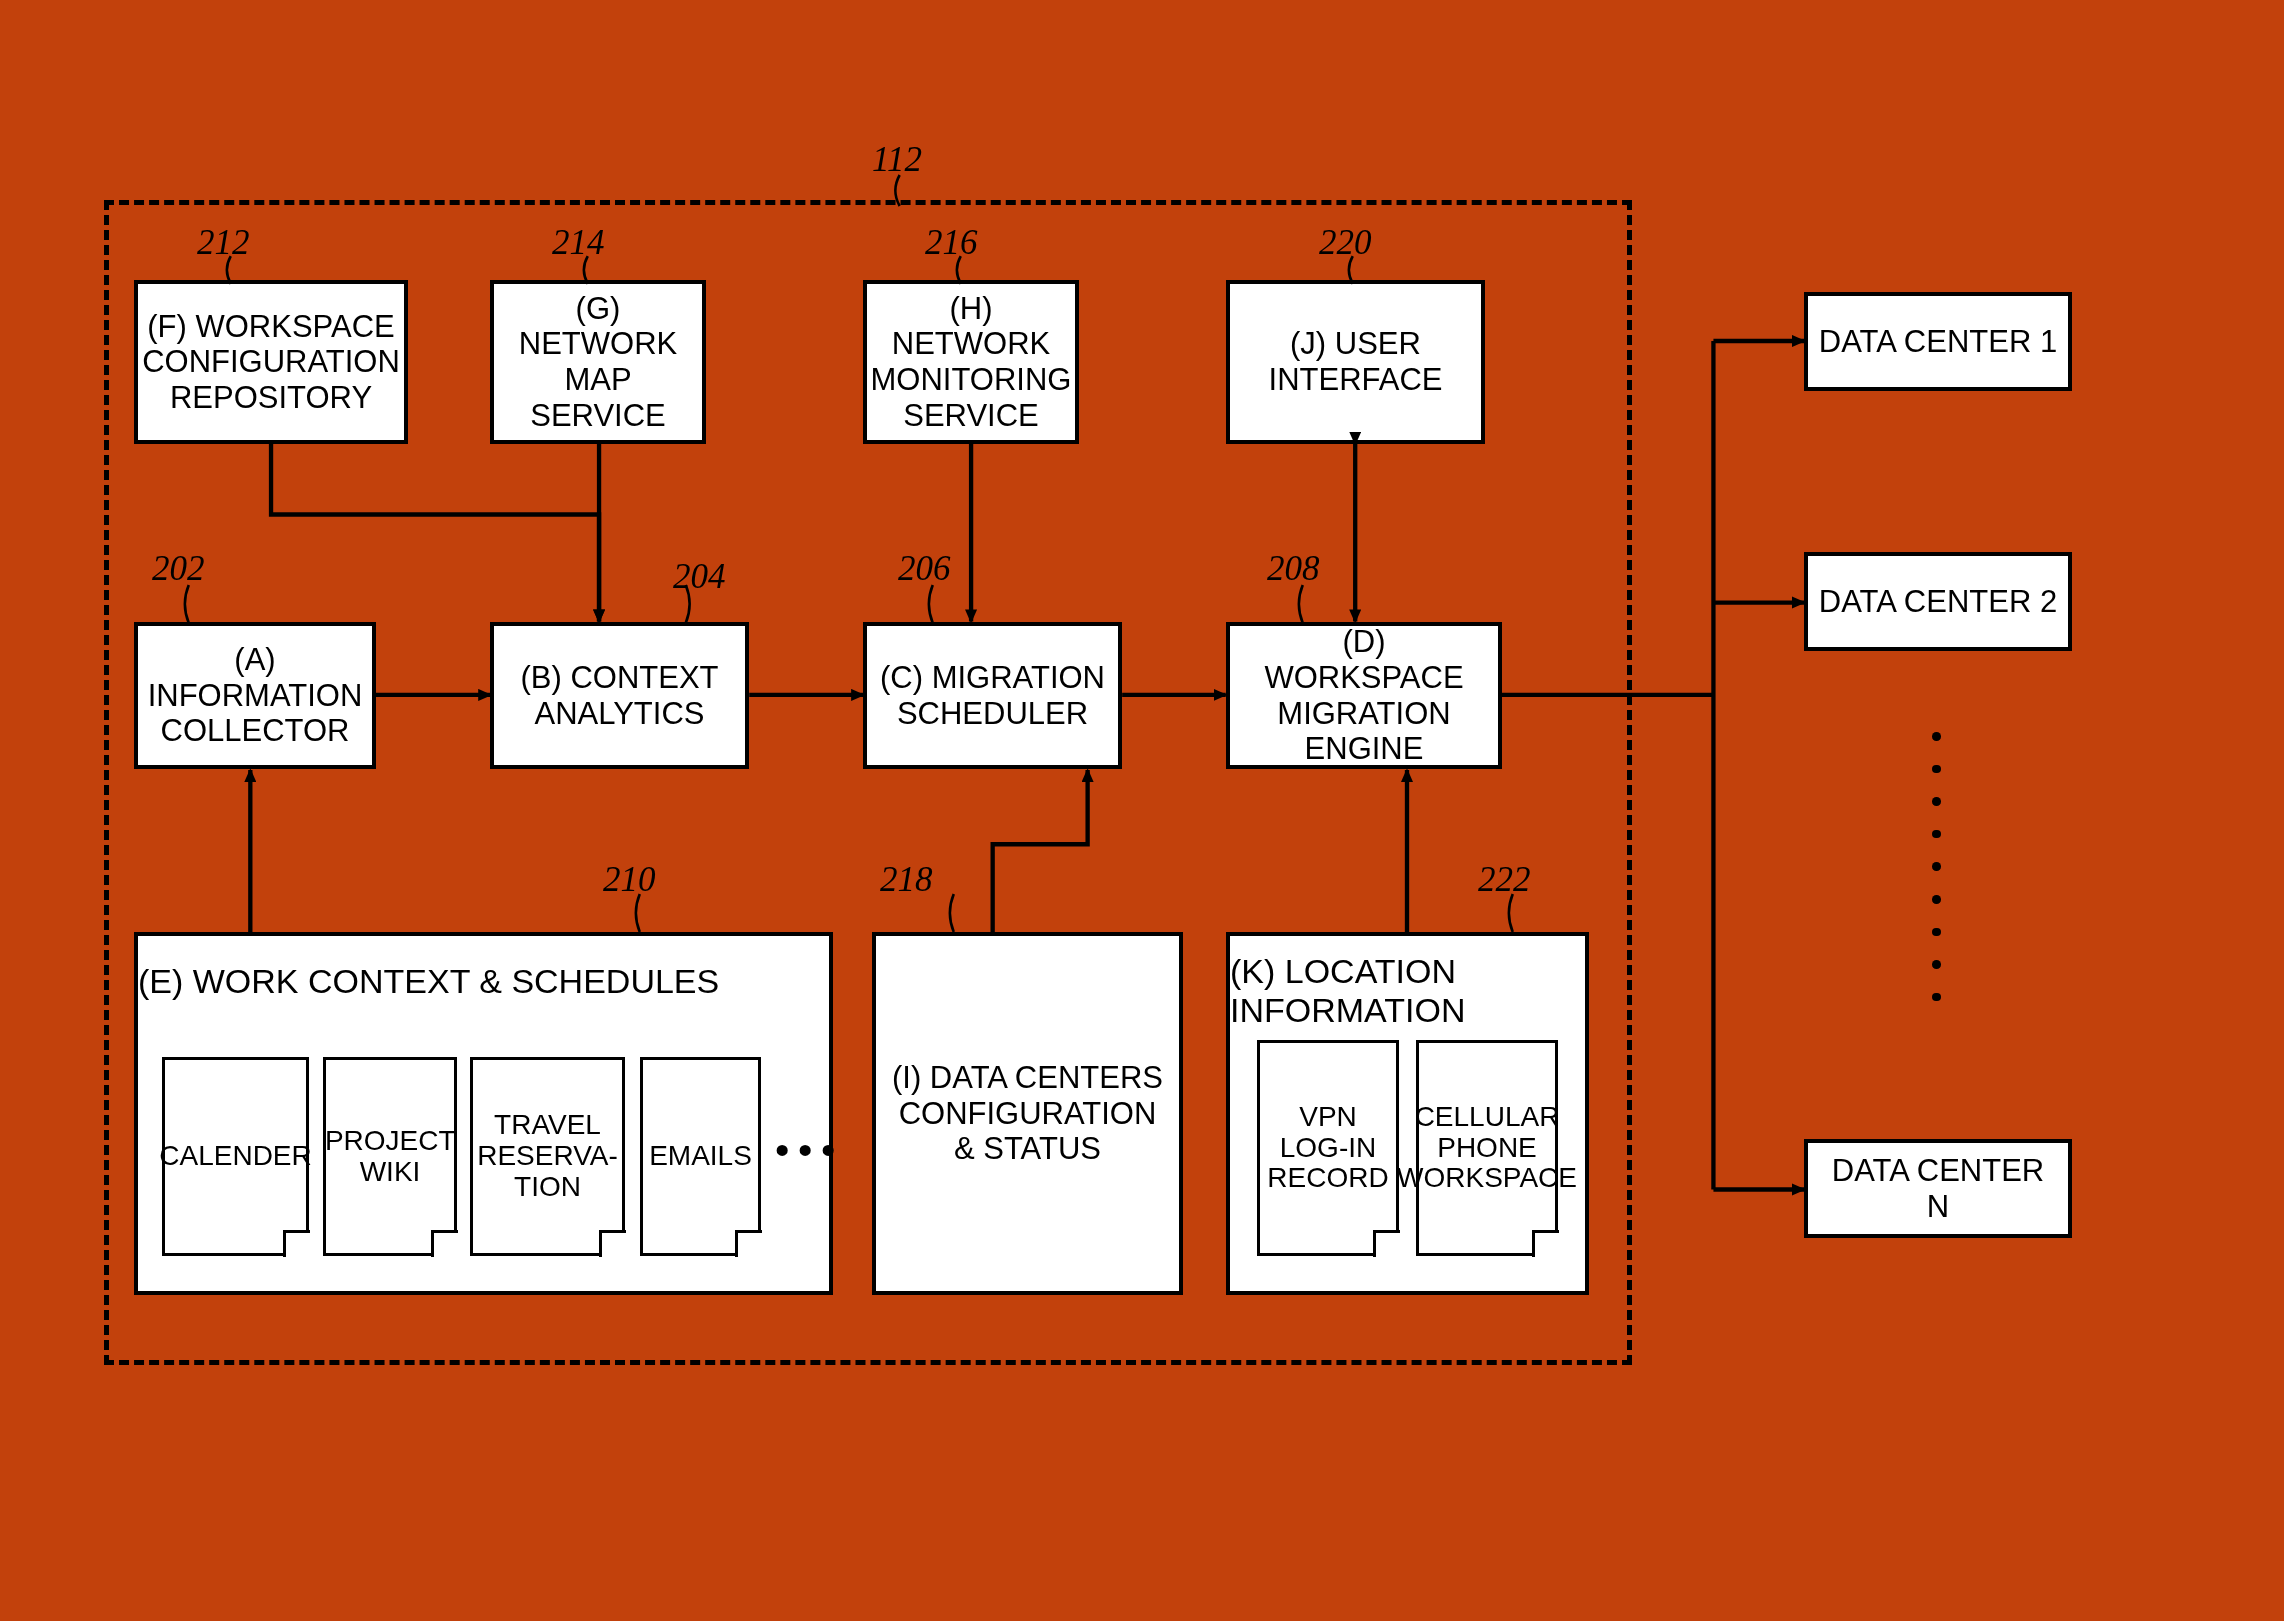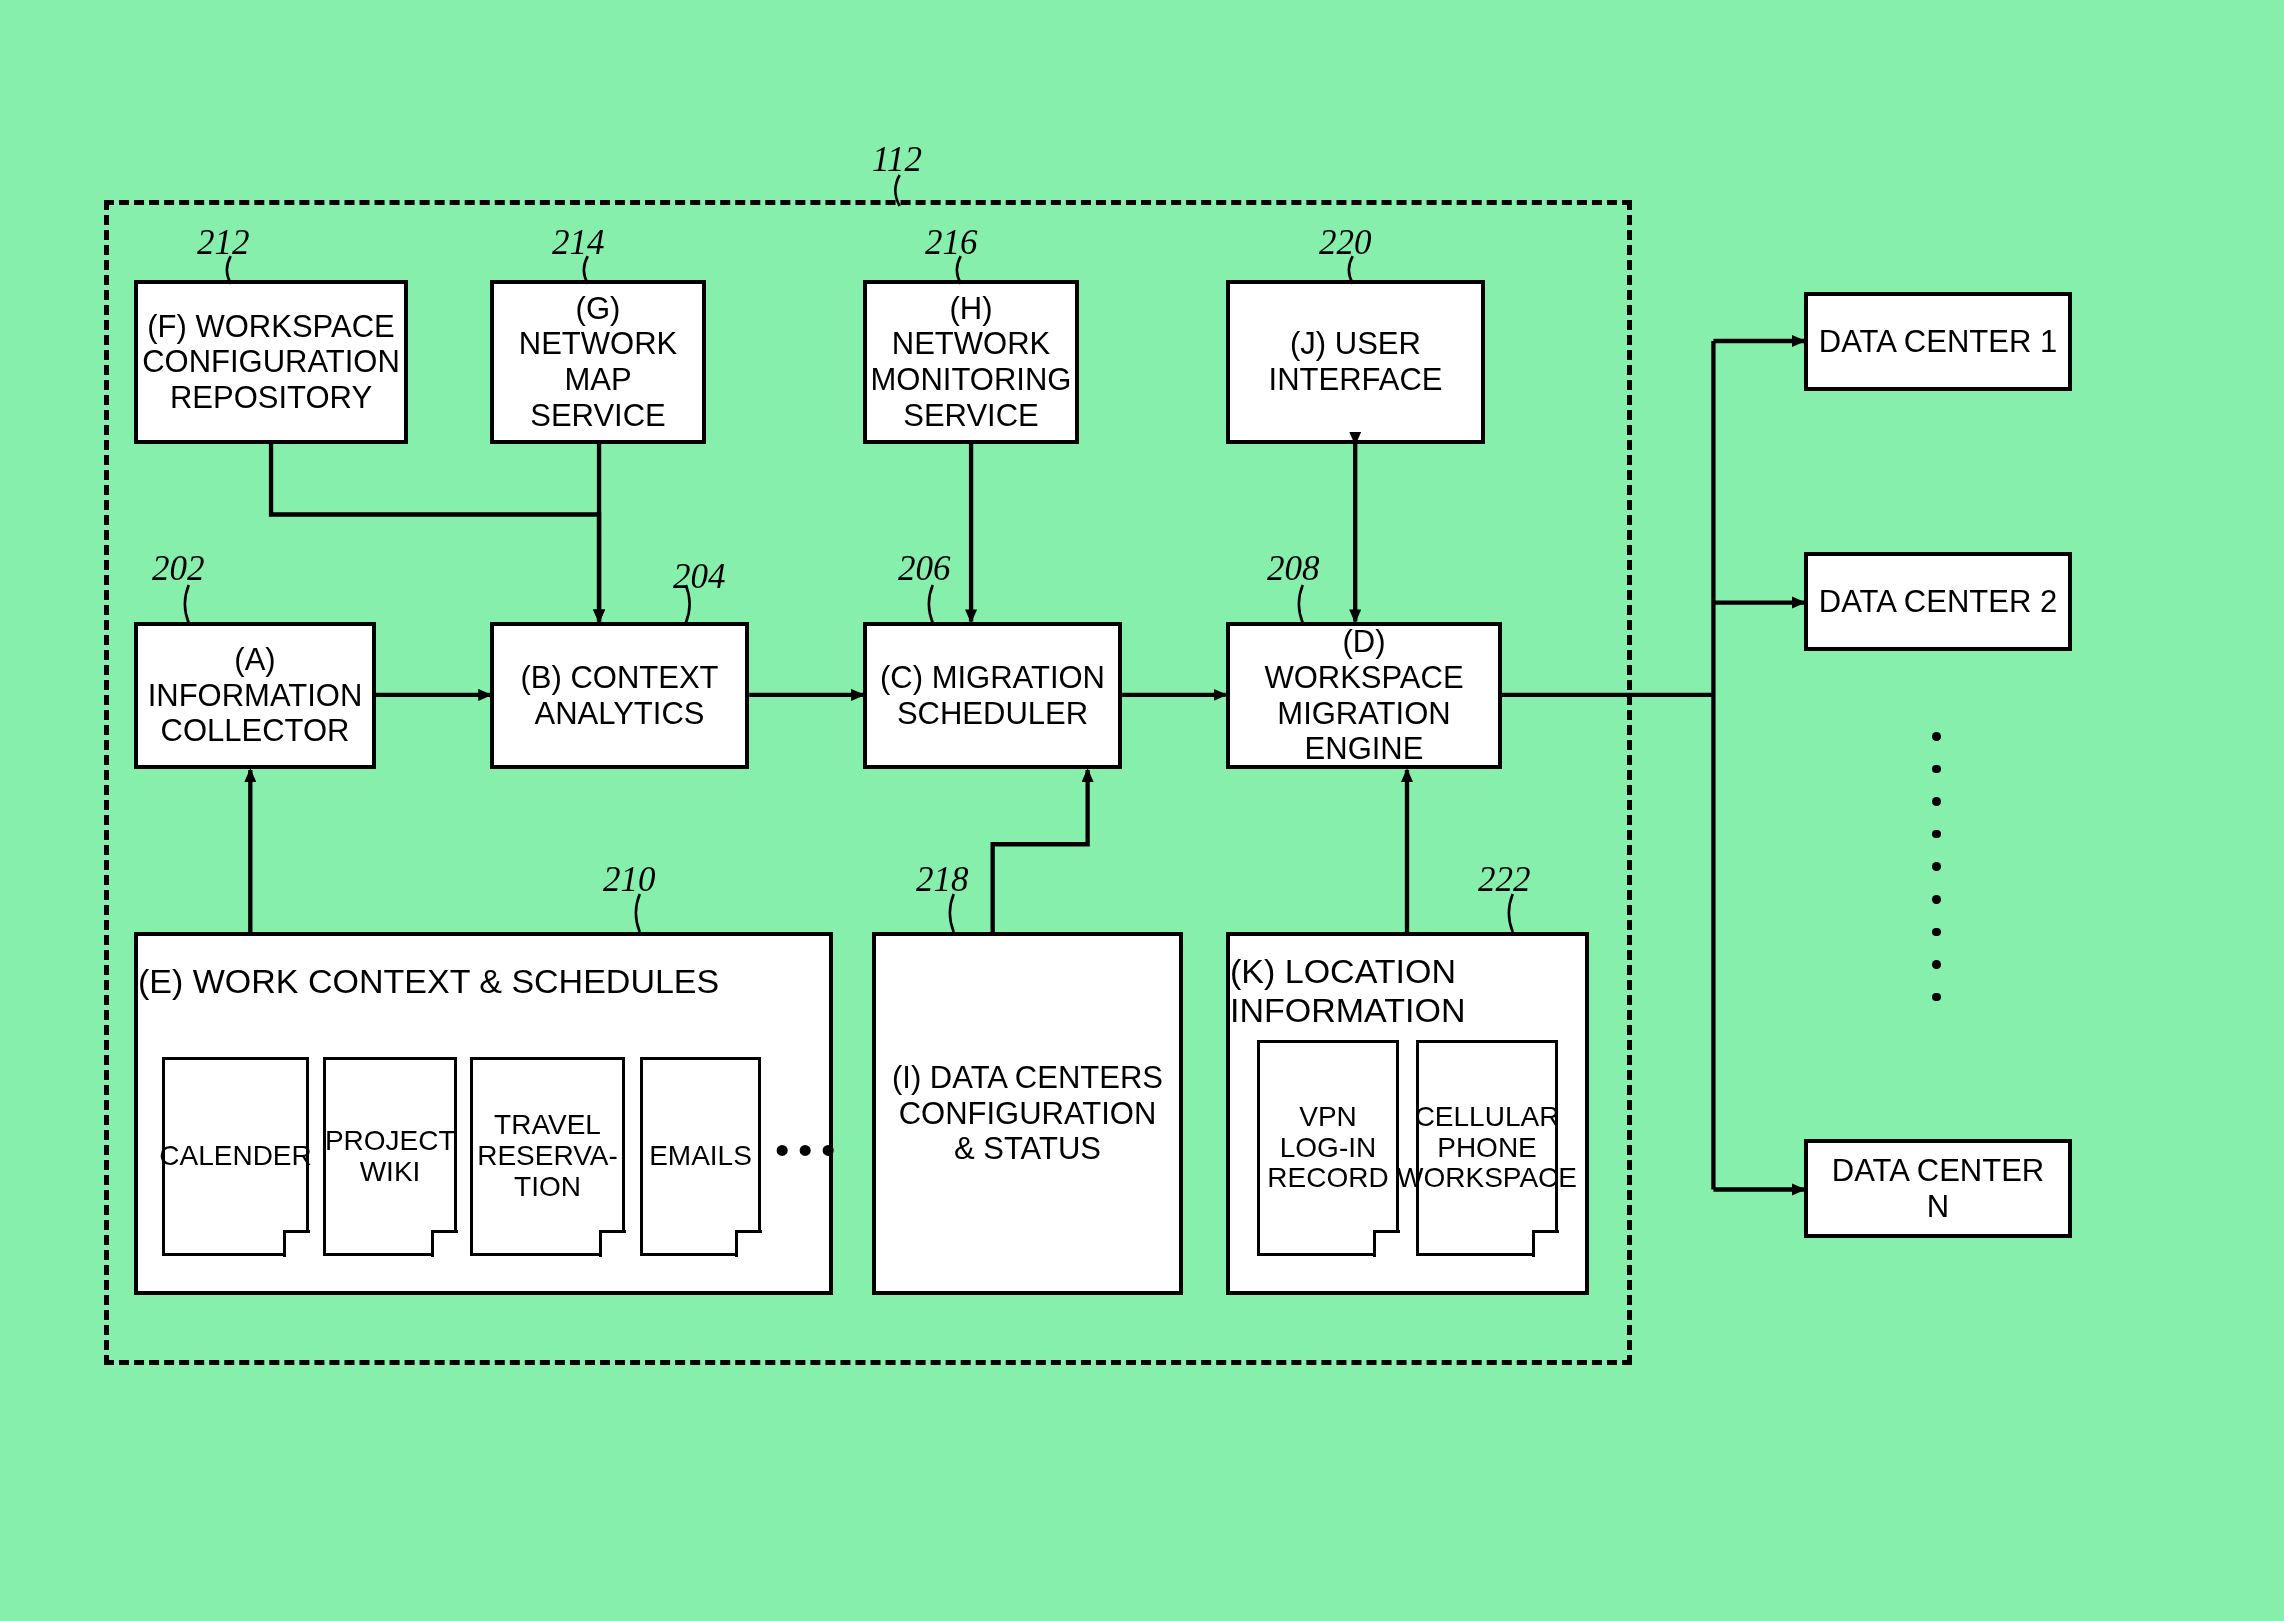--- a/index.html
+++ b/index.html
@@ -6,21 +6,21 @@
   body {
     margin: 0;
     background: #fff;
     font-family: Arial, Helvetica, sans-serif;
     font-stretch: condensed;
   }
   .canvas {
     position: relative;
     width: 2284px;
     height: 1622px;
-    background: #86efac;
+    background: #c2410c;
     padding-left: 34px;
   }
   .box {
     position: absolute;
     border: 4.3px solid #000;
     background: #fff;
     display: flex;
     align-items: center;
     justify-content: center;
     text-align: center;
@@ -175,21 +175,21 @@
     <path d="M9 0 Q 0 22 9 44" stroke="#000" stroke-width="3" fill="none"></path>
   </svg>
 
   <div class="doc" style="left:323px; top:1057px; width:134px; height:199px;">PROJECT WIKI</div>
   <div class="doc" style="left:162px; top:1057px; width:147px; height:199px;">CALENDER</div>
   <div class="doc" style="left:470px; top:1057px; width:155px; height:199px;">TRAVEL RESERVA-TION</div>
   <div class="doc" style="left:640px; top:1057px; width:121px; height:199px;text-align:right;">EMAILS</div>
   <div class="ellipsis" style="left:775px; top:1127px;">•••</div>
 
   <div class="box" style="left:872px; top:932px; width:311px; height:363px; font-size:31px;">(I) DATA CENTERS CONFIGURATION &amp; STATUS</div>
-  <div class="ref-label" style="left:916px; top:860px;">218</div>
+  <div class="ref-label" style="left:880px; top:860px;">218</div>
   <svg class="tick" style="left:946px; top:894px;" width="15.5" height="38" viewBox="0 0 18 44">
     <path d="M9 0 Q 0 22 9 44" stroke="#000" stroke-width="3" fill="none"></path>
   </svg>
 
   <div class="nested-box" style="left:1226px; top:932px; width:363px; height:363px;">
     <div class="inner-title" style="top:15.5px;">(K) LOCATION INFORMATION</div>
   </div>
   <div class="ref-label" style="left:1478px; top:860px;">222</div>
   <svg class="tick" style="left:1505px; top:894px;" width="15.5" height="38" viewBox="0 0 18 44">
     <path d="M9 0 Q 0 22 9 44" stroke="#000" stroke-width="3" fill="none"></path>

